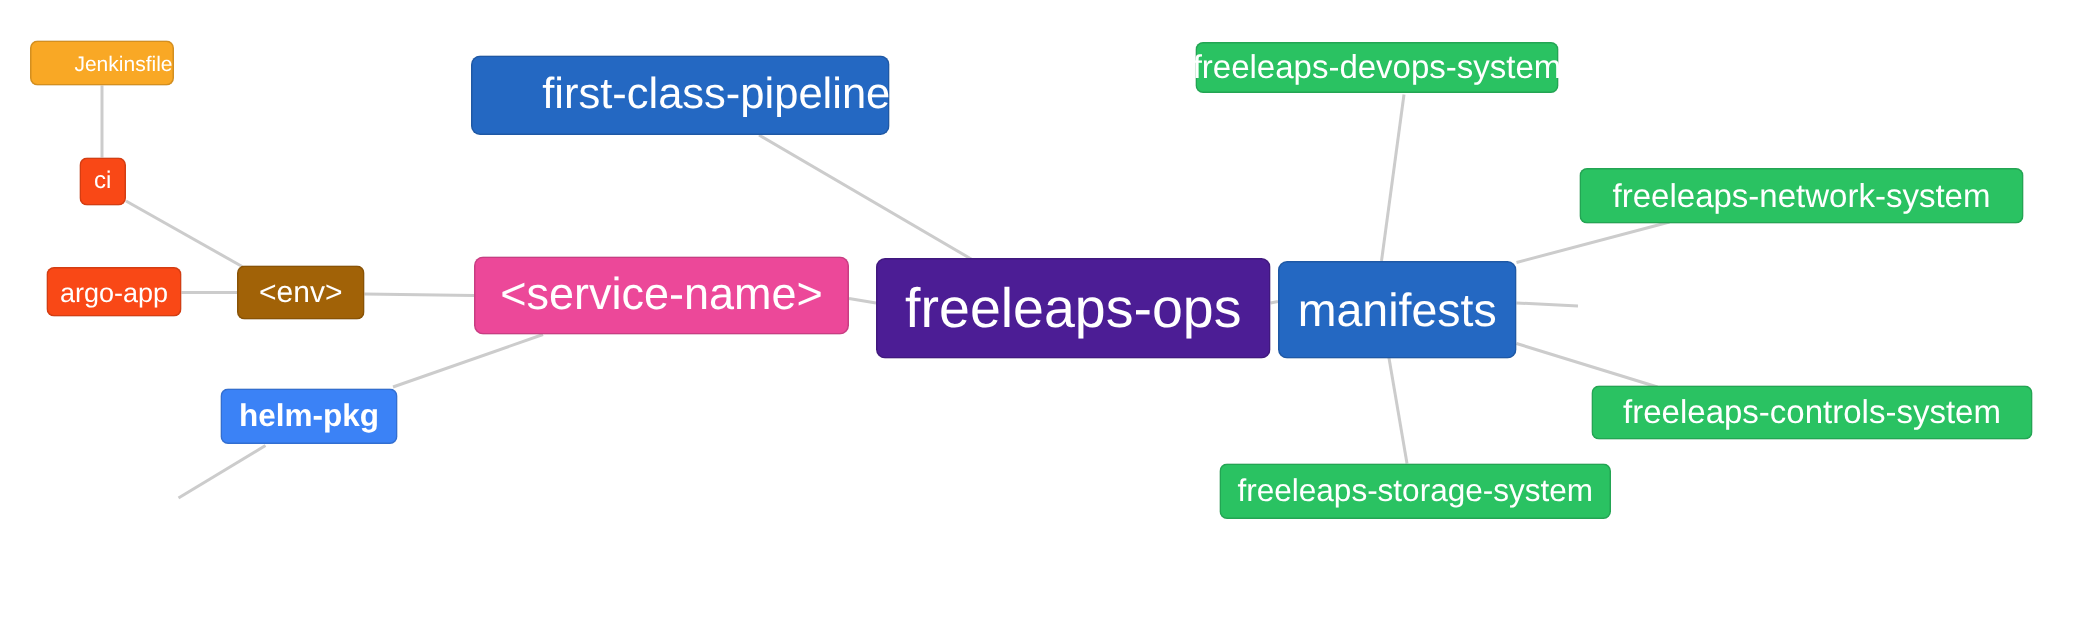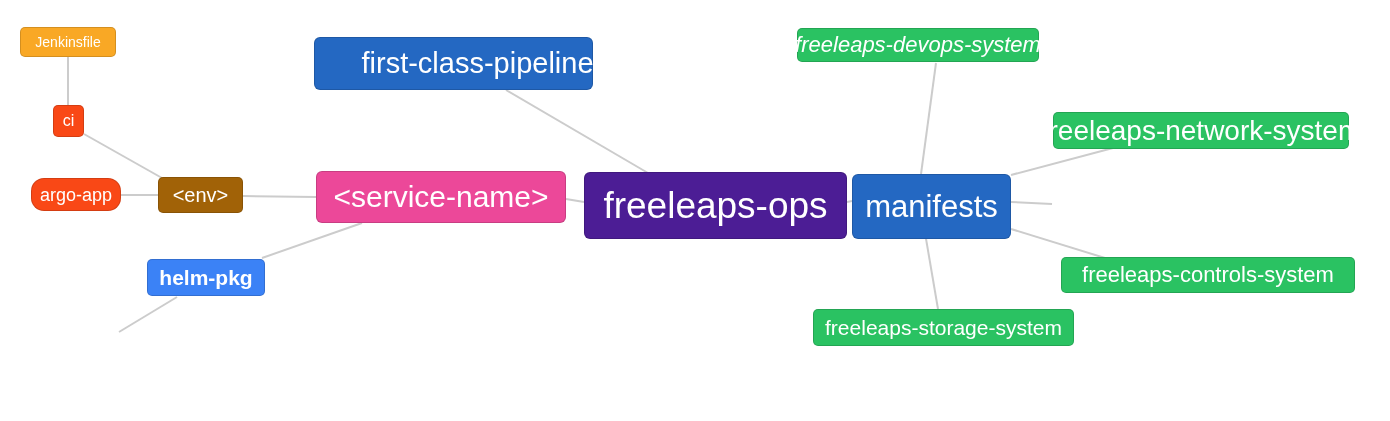--- a/index.html
+++ b/index.html
@@ -11,30 +11,30 @@
   .edges line{stroke-width:2;fill:none;}
   .node{
     position:absolute;display:flex;align-items:center;justify-content:center;
     border-radius:5px;border:1px solid rgba(0,0,0,0.15);
     box-sizing:border-box;white-space:nowrap;cursor:pointer;
   }
   .node .lbl{display:block;line-height:1;}
   
   .n-jenkinsfile{left:20px;top:27px;width:96px;height:30px;font-size:14px;}
   .n-ci{left:53px;top:105px;width:31px;height:32px;font-size:16px;}
-  .n-argo_app{left:31px;top:178px;width:90px;height:33px;font-size:18px;border-radius:13px;}
+  .n-argo_app{left:31px;top:178px;width:90px;height:33px;font-size:18px;}
   .n-env{left:158px;top:177px;width:85px;height:36px;font-size:20px;}
   .n-service_name{left:316px;top:171px;width:250px;height:52px;font-size:30px;border-radius:6px;}
   .n-first_class_pipeline{left:314px;top:37px;width:279px;height:53px;font-size:29px;border-radius:6px;padding-left:48px;}
   .n-freeleaps_ops{left:584px;top:172px;width:263px;height:67px;font-size:37px;border-radius:6px;}
   .n-manifests{left:852px;top:174px;width:159px;height:65px;font-size:31px;border-radius:6px;}
   .n-helm_pkg{left:147px;top:259px;width:118px;height:37px;font-size:21px;}
   .n-values_env_yaml{left:8px;top:332px;width:168px;height:35px;font-size:19px;}
-  .n-devops_system{left:797px;top:28px;width:242px;height:34px;font-size:22px;font-style:italic;}
-  .n-network_system{left:1053px;top:112px;width:296px;height:37px;font-size:28px;}
+  .n-devops_system{left:797px;top:28px;width:242px;height:34px;font-size:22px;}
+  .n-network_system{left:1053px;top:112px;width:296px;height:37px;font-size:22px;}
   .n-monitoring_system{left:1052px;top:185px;width:323px;height:37px;font-size:22px;}
   .n-controls_system{left:1061px;top:257px;width:294px;height:36px;font-size:22px;}
   .n-storage_system{left:813px;top:309px;width:261px;height:37px;font-size:21px;}
 </style>
 </head>
 <body>
 
 <div class="canvas">
 
   <svg class="edges" width="1390" height="421" viewBox="0 0 1390 421">
@@ -47,21 +47,21 @@
     <line x1="566" y1="199" x2="584" y2="202" stroke="#CCCCCC"></line>
     <line x1="506" y1="90" x2="648" y2="173" stroke="#CCCCCC"></line>
     <line x1="847" y1="202" x2="852" y2="201" stroke="#CCCCCC"></line>
     <line x1="921" y1="174" x2="936" y2="63" stroke="#CCCCCC"></line>
     <line x1="1011" y1="175" x2="1113" y2="148" stroke="#CCCCCC"></line>
     <line x1="1011" y1="202" x2="1052" y2="204" stroke="#CCCCCC"></line>
     <line x1="1011" y1="229" x2="1105" y2="258" stroke="#CCCCCC"></line>
     <line x1="924" y1="227" x2="938" y2="309" stroke="#CCCCCC"></line>
   </svg>
 
-  <div class="node n-jenkinsfile" style="background: rgb(249, 168, 37); color: rgb(255, 255, 255);">
+  <div class="node n-jenkinsfile" style="background: rgb(249, 168, 37); color: rgb(255, 255, 255); justify-content: flex-end;">
     <span class="lbl">Jenkinsfile</span>
   </div>
   <div class="node n-ci" style="background: rgb(249, 72, 22); color: rgb(255, 255, 255);">
     <span class="lbl">ci</span>
   </div>
   <div class="node n-argo_app" style="background: rgb(249, 72, 22); color: rgb(255, 255, 255);">
     <span class="lbl">argo-app</span>
   </div>
   <div class="node n-env" style="background: #a16207; color: rgb(255, 255, 255);">
     <span class="lbl">&lt;env&gt;</span>

